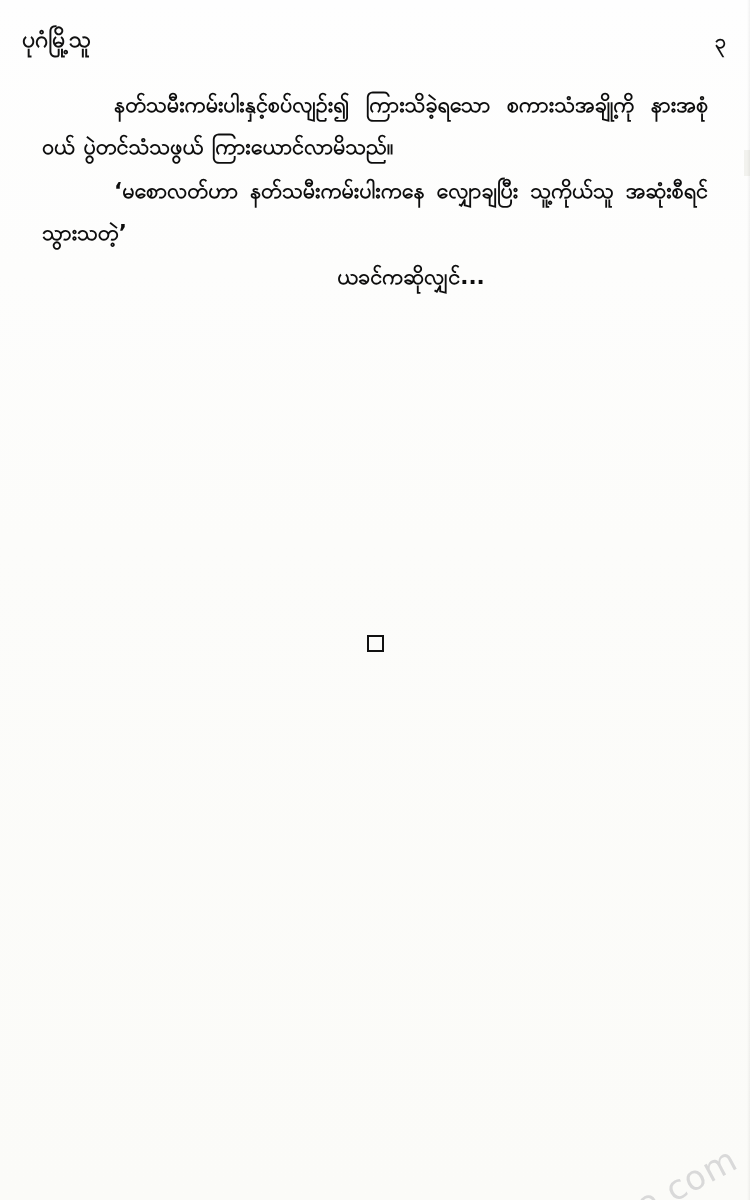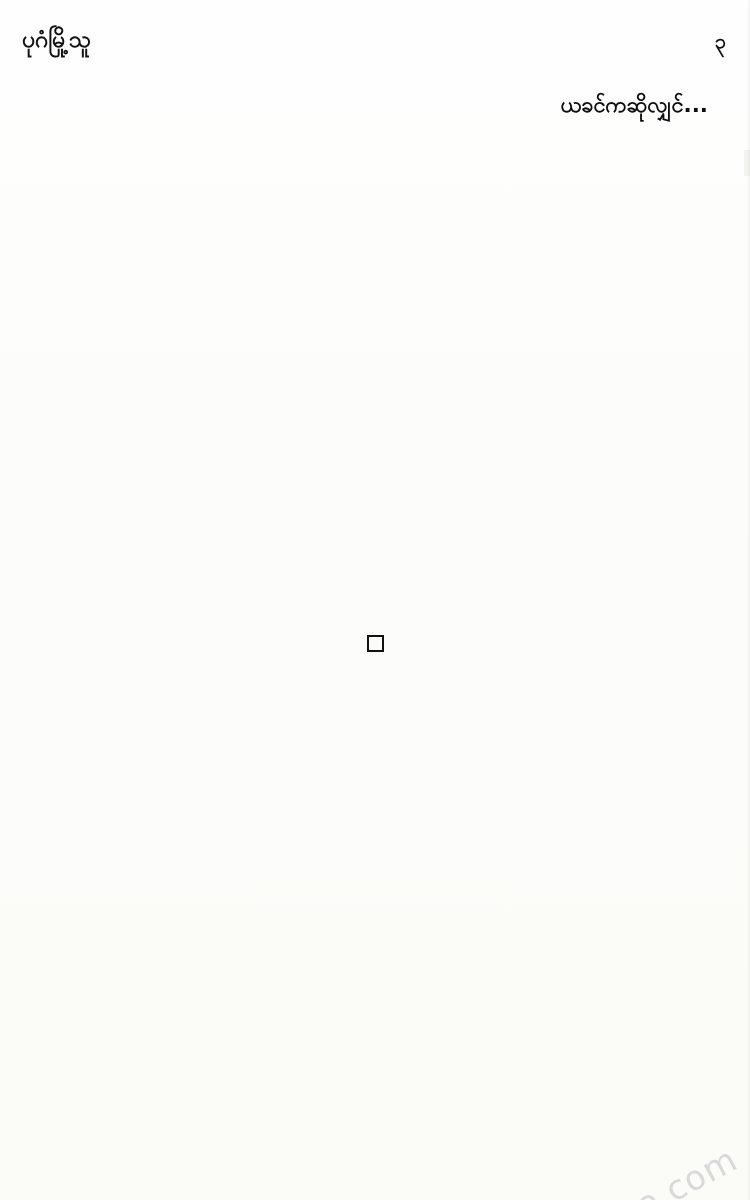--- a/index.html
+++ b/index.html
@@ -68,21 +68,21 @@
     color: #0d0d0d;
     font-weight: 700;
     text-align: justify;
     text-justify: inter-word;
     word-spacing: 1px;
   }
   .para.indent {
     text-indent: 72px;
   }
   .para.lastline {
-    text-align: right;
+    text-align: center;
   }
   .end-mark {
     position: absolute;
     top: 548px;
     left: 0;
     width: 666px;
     text-align: center;
     font-size: 22px;
     line-height: 26px;
     color: #111111;
@@ -132,20 +132,22 @@
 
 <div class="page">
   <div class="paper-tint"></div>
 
   <div class="header">
     <div class="header-title">ပုဂံမြို့သူ</div>
     <div class="header-page-number">၃</div>
   </div>
 
   <div class="body-text">
+    <p class="para indent">နတ်သမီးကမ်းပါးနှင့်စပ်လျဉ်း၍ ကြားသိခဲ့ရသော စကားသံအချို့ကို နားအစုံဝယ် ပွဲတင်သံသဖွယ် ကြားယောင်လာမိသည်။</p>
+    <p class="para indent">‘မစောလတ်ဟာ နတ်သမီးကမ်းပါးကနေ လျှောချပြီး သူ့ကိုယ်သူ အဆုံးစီရင်သွားသတဲ့’</p>
     <p class="para indent lastline">ယခင်ကဆိုလျှင်...</p>
 
     <div class="end-mark">
       <span class="glyph"></span>
     </div>
   </div>
 
   <div class="watermark">mgyoe.com</div>
 
   <div class="spine-nick"></div>

